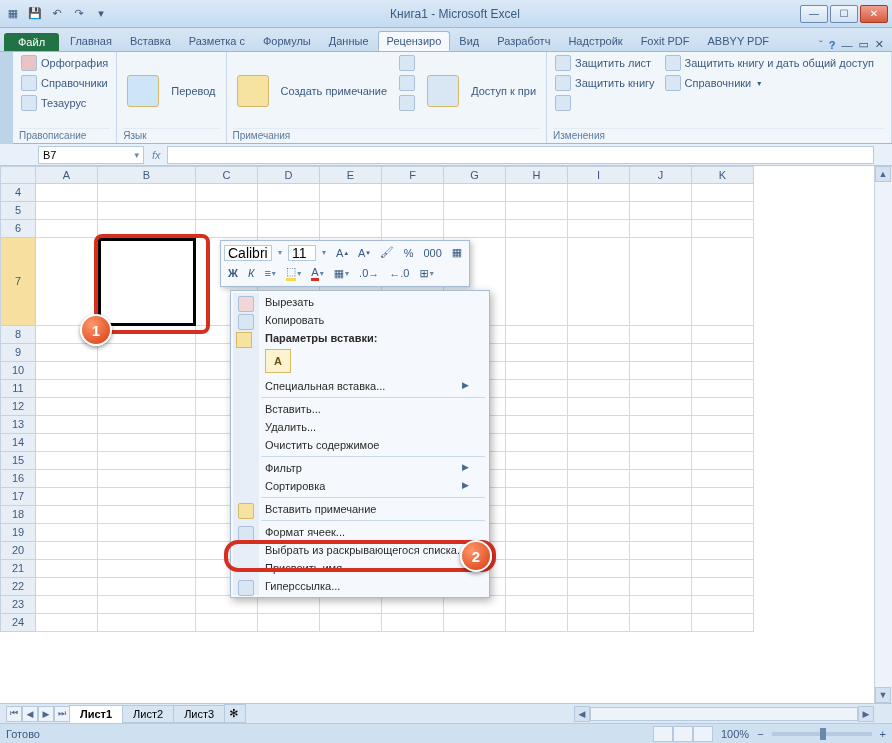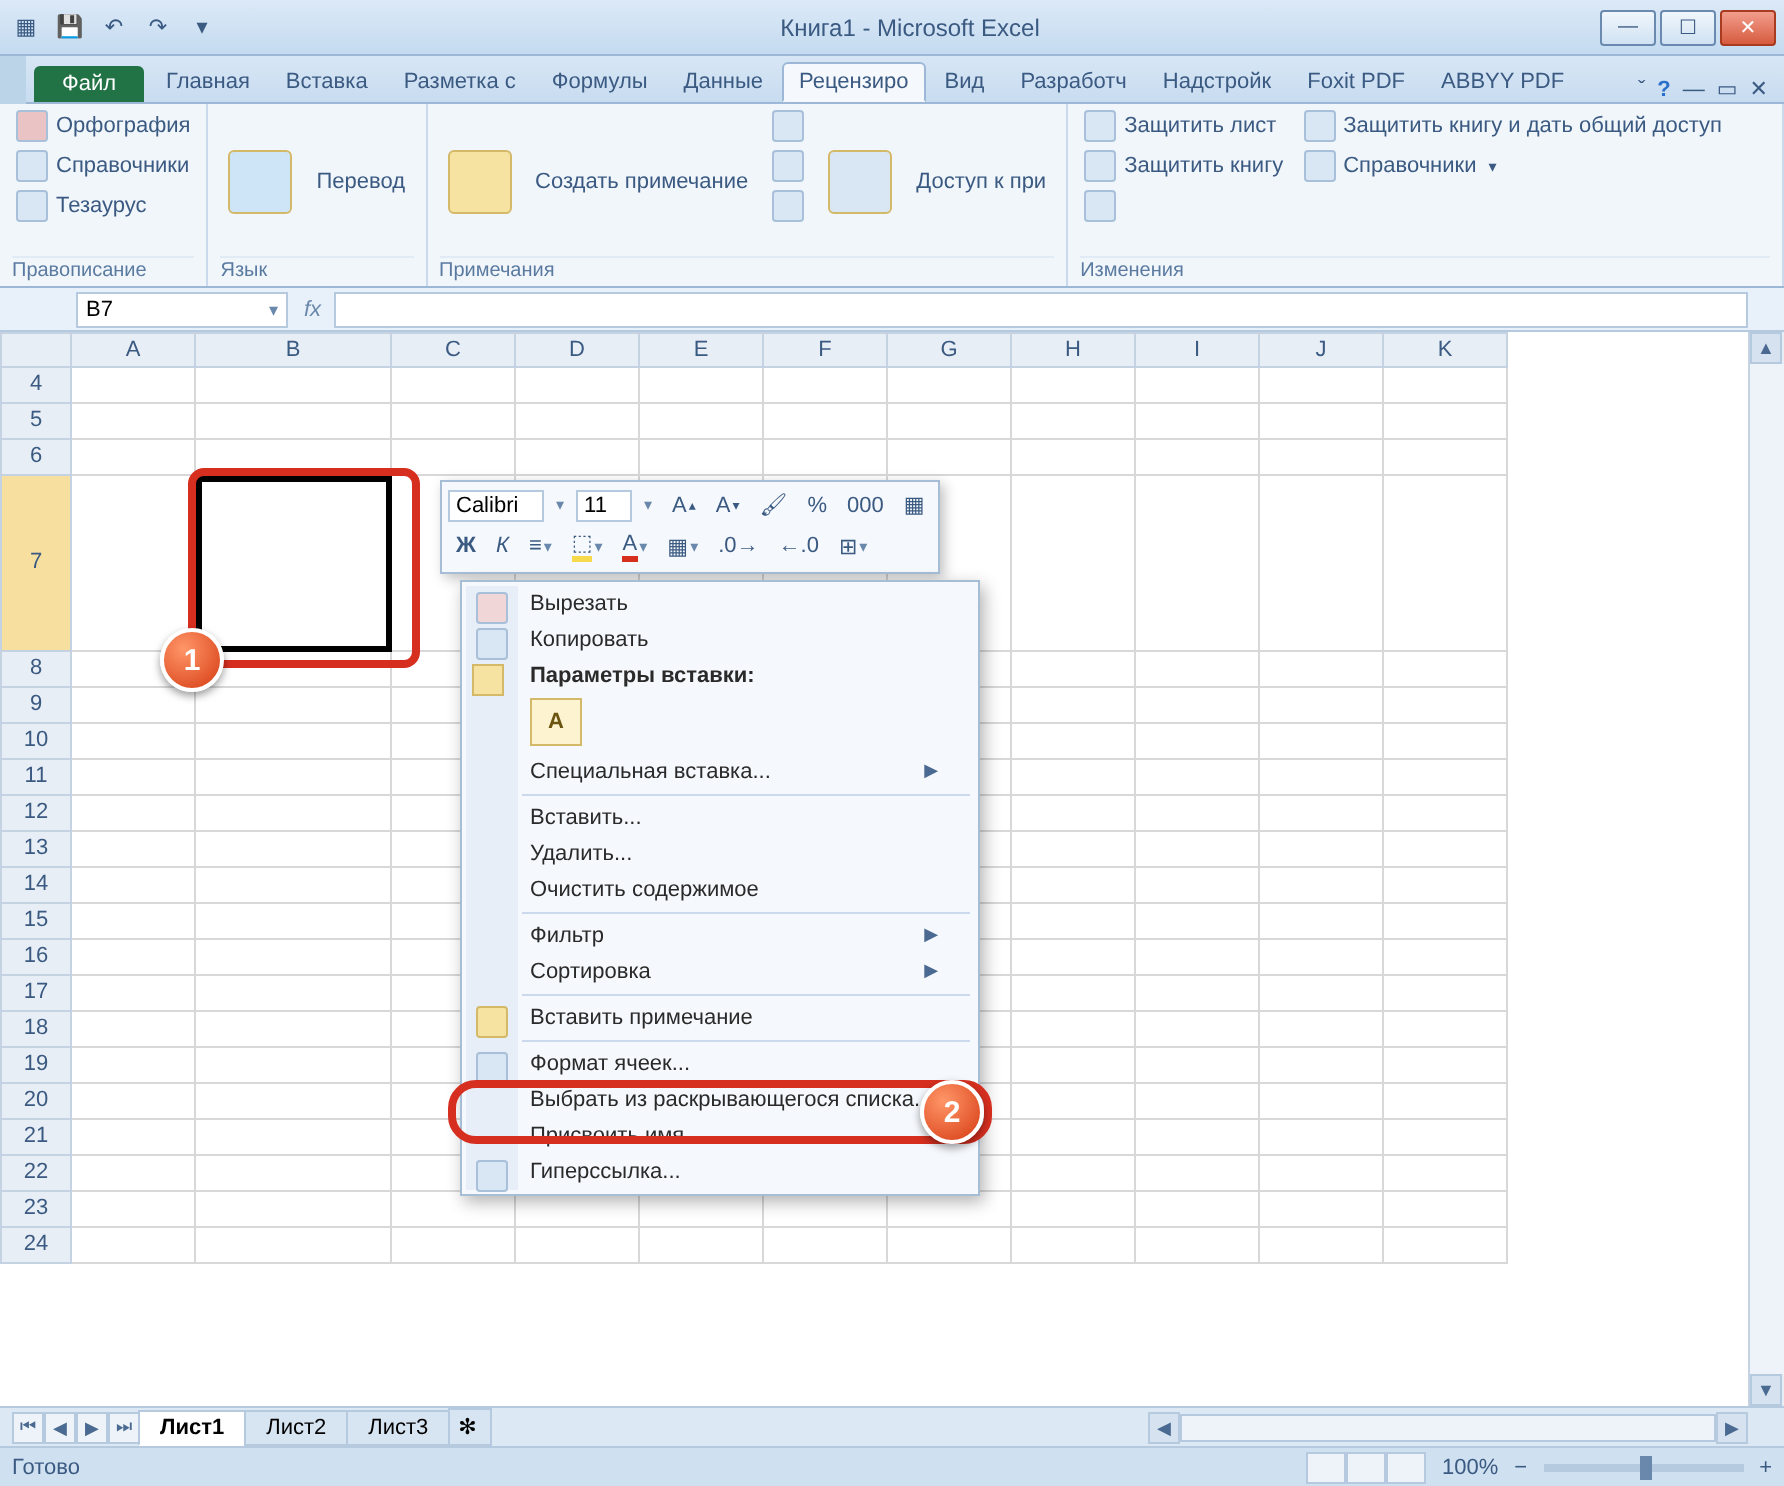--- a/index.html
+++ b/index.html
@@ -8,29 +8,29 @@
 
 .titlebar { height: 28px; background: linear-gradient(#dce9f7,#c4dbf0); display:flex; align-items:center; padding:0 4px; border-bottom:1px solid #9db8d6; }
 .titlebar .left-icons { display:flex; gap:4px; align-items:center; }
 .titlebar .title { flex:1; text-align:center; font-size:12px; color:#3b5a82; }
 .titlebar .win-controls { display:flex; gap:2px; }
 .win-btn { width:28px; height:18px; border:1px solid #6a8ab0; background:linear-gradient(#f0f6fc,#d0e2f2); border-radius:2px; font-size:10px; display:flex; align-items:center; justify-content:center; color:#3b5a82; }
 .win-btn.close { background:linear-gradient(#f29d8e,#d65b3e); color:#fff; border-color:#a83a20; }
 .qat-btn { width:18px; height:18px; display:flex; align-items:center; justify-content:center; font-size:11px; color:#3b5a82; }
 
 
-.ribbon-tabs { height:24px; background:linear-gradient(#d7e6f5,#c8dcf0); display:flex; align-items:flex-end; padding-left:4px; border-bottom:1px solid #9db8d6; font-size:11px;margin-left:13px; }
+.ribbon-tabs { height:24px; background:linear-gradient(#d7e6f5,#c8dcf0); display:flex; align-items:flex-end; padding-left:4px; border-bottom:1px solid #9db8d6; font-size:11px; }
 .file-tab { background:#217346; color:#fff; padding:3px 14px; border-radius:3px 3px 0 0; margin-right:2px; font-size:11px; }
 .rtab { padding:3px 8px; color:#3b5a82; border:1px solid transparent; cursor:default; white-space:nowrap; }
 .rtab.active { background:#f5f9fd; border:1px solid #9db8d6; border-bottom:1px solid #f5f9fd; border-radius:3px 3px 0 0; }
 .ribbon-tabs .spacer { flex:1; }
 .ribbon-tabs .help-icons { display:flex; gap:6px; padding-right:8px; color:#3b5a82; align-items:center; font-size:11px; }
 
 
-.ribbon { height:92px; background:#f1f6fb; border-bottom:1px solid #9db8d6; display:flex; font-size:11px; }
+.ribbon { height:92px; background:#f1f6fb; border-bottom:1px solid #9db8d6; display:flex; font-size:11px;margin-left:13px; }
 .group { border-right:1px solid #cad9eb; padding:2px 6px 0 6px; display:flex; flex-direction:column; }
 .group-label { text-align:left; color:#5a7aa0; font-size:10px; padding:1px 0 2px; margin-top:auto; border-top:1px solid #e0ebf5; }
 .group-body { display:flex; gap:6px; flex:1; }
 .big-btn { display:flex; flex-direction:row; align-items:center; justify-content:center; gap:12px; padding:2px 4px; color:#3b5a82; text-align:center; line-height:1.1; }
 .big-btn .ico { width:32px; height:32px; background:#f7e3a1; border:1px solid #d4b968; border-radius:3px; }
 .small-btn { display:flex; align-items:center; gap:4px; color:#3b5a82; padding:1px 2px; white-space:nowrap; }
 .small-btn .ico { width:16px; height:16px; background:#d9e6f3; border:1px solid #a8c0d9; border-radius:2px; }
 .vcol { display:flex; flex-direction:column; gap:2px; }
 
 
@@ -61,21 +61,21 @@
 .vscroll .track { flex:1; background:#eef3f9; }
 
 
 .sel-outline { position:absolute; border:4px solid #d62f1f; border-radius:8px; pointer-events:none; }
 .callout { position:absolute; width:32px; height:32px; border-radius:50%; background:radial-gradient(circle at 35% 30%, #ff9668, #d63b12); border:2px solid #fff; box-shadow:0 2px 4px rgba(0,0,0,.4); color:#fff; font-weight:bold; font-size:15px; display:flex; align-items:center; justify-content:center; }
 
 
 .minitb { position:absolute; background:#f5f8fc; border:1px solid #a7bdd6; box-shadow:2px 2px 6px rgba(0,0,0,.25); padding:2px; font-size:11px; }
 .minitb-row { display:flex; gap:2px; align-items:center; padding:1px; }
 .mtb-item { padding:1px 3px; border:1px solid transparent; color:#3b5a82; display:flex; align-items:center; gap:1px; }
-.mtb-input { width:48px; height:16px; border:1px solid #b5c9df; background:#fff; font-size:11px; padding:0 3px; }
+.mtb-input { width:48px; height:16px; border:1px solid #b5c9df; background:#fff; font-size:14px; padding:0 3px; }
 .mtb-num { width:28px; }
 .mtb-item .dd { font-size:8px; color:#6a88ac; }
 
 
 .ctxmenu { position:absolute; width:260px; background:#f5f8fc; border:1px solid #a7bdd6; box-shadow:2px 3px 8px rgba(0,0,0,.3); font-size:11px; padding:2px; }
 .ctxmenu .iconcol { position:absolute; left:2px; top:2px; bottom:2px; width:26px; background:#e7eef7; }
 .ctx-item { position:relative; padding:3px 18px 3px 32px; color:#2a2a2a; display:flex; }
 .ctx-item .arrow { margin-left:auto; font-size:9px; color:#4a6a92; }
 .ctx-item .ico { position:absolute; left:5px; width:16px; height:16px; background:#d9e6f3; border:1px solid #a8c0d9; border-radius:2px; }
 .ctx-sep { height:1px; background:#cad9eb; margin:2px 2px 2px 28px; }

